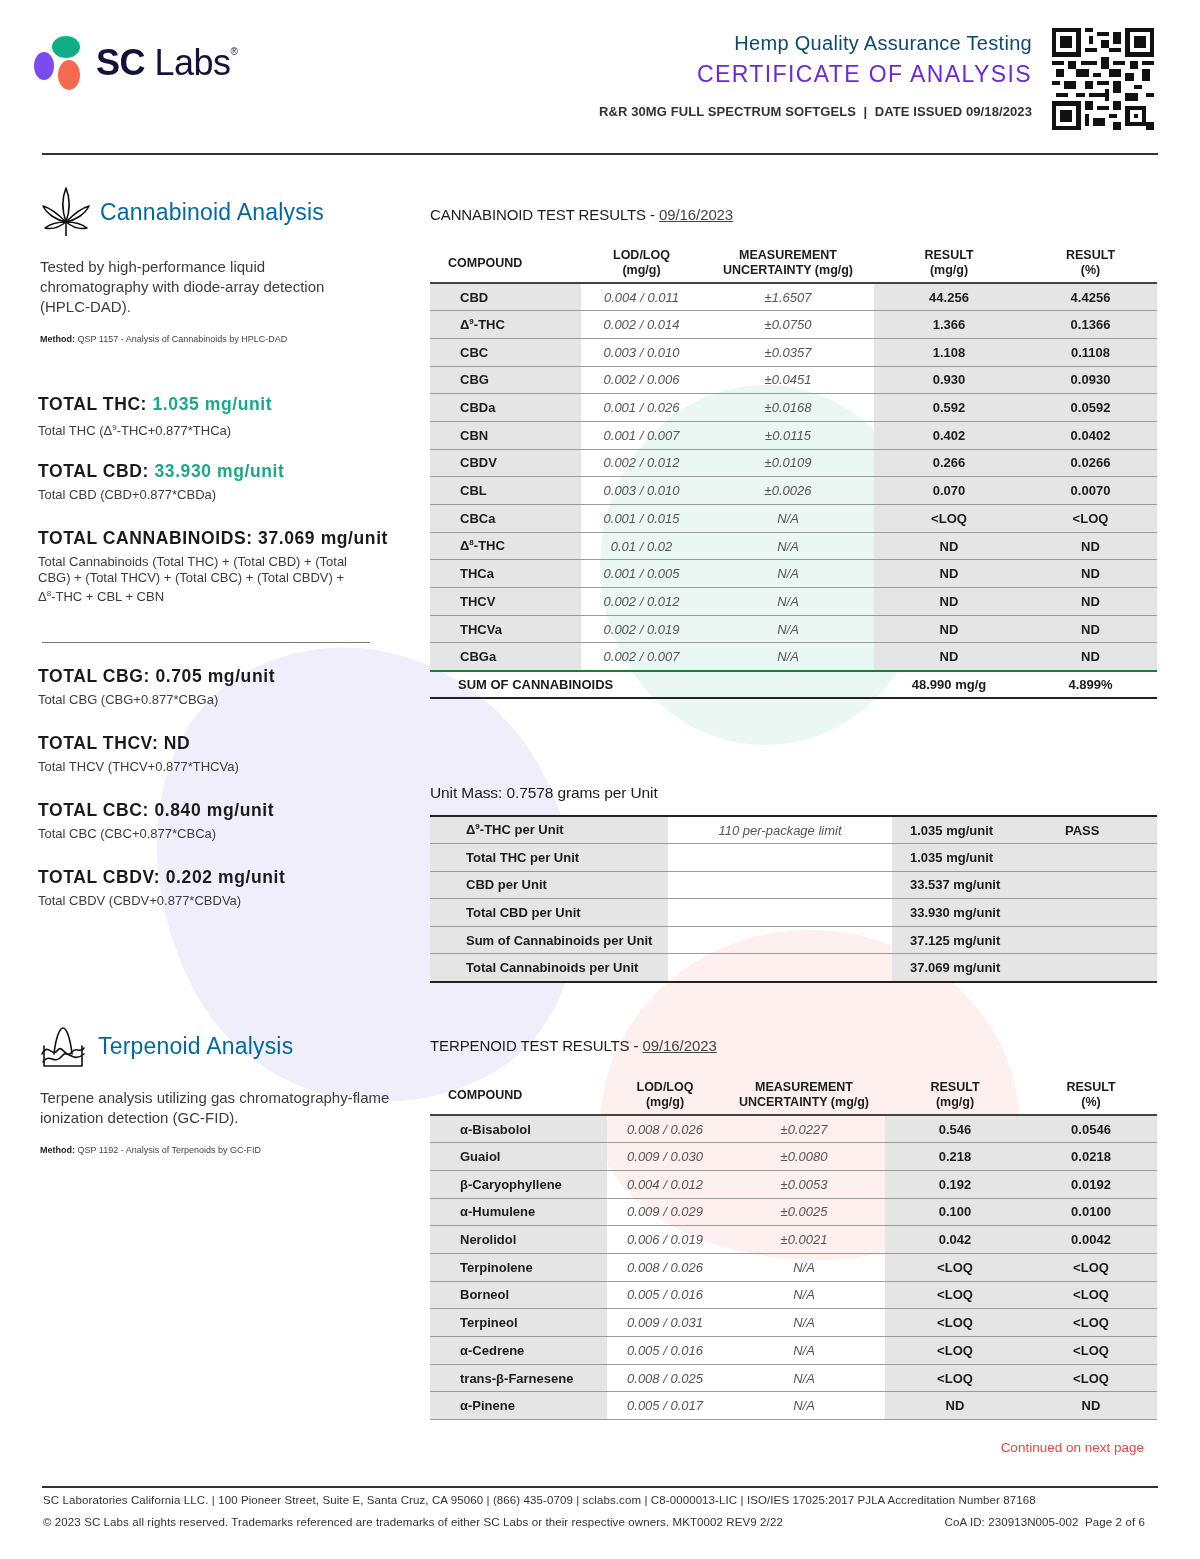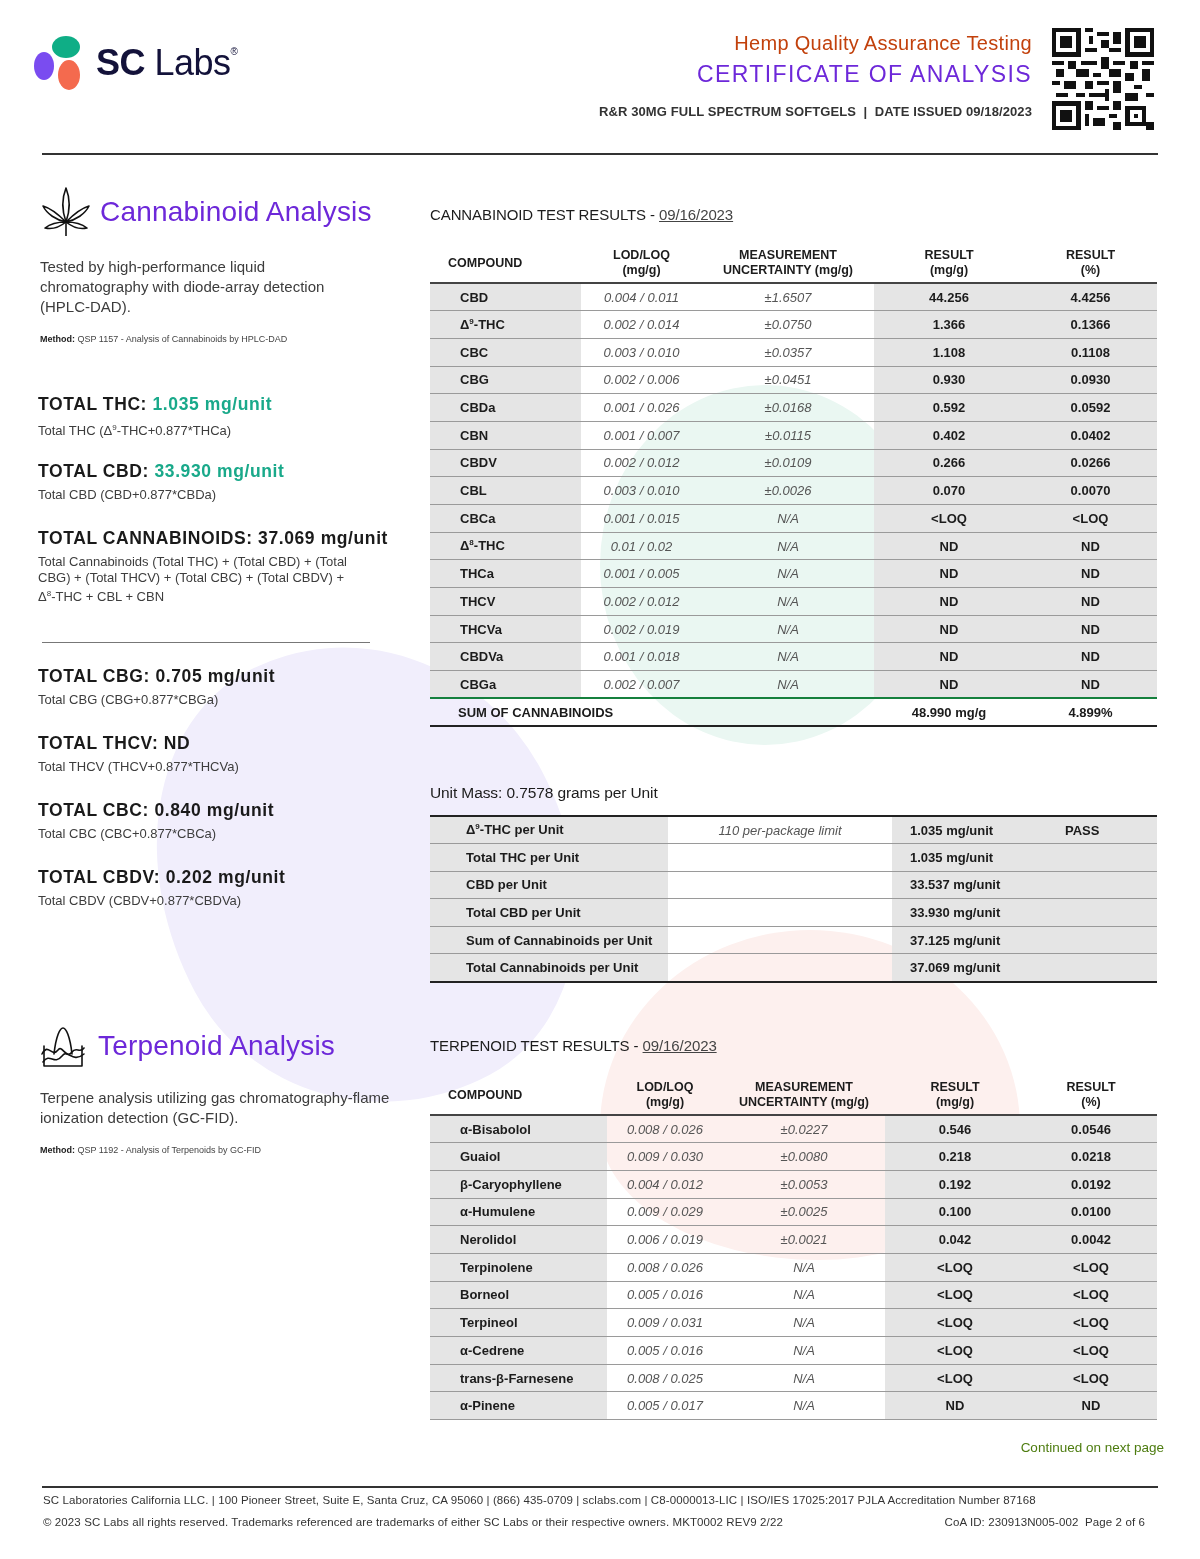--- a/index.html
+++ b/index.html
@@ -19,31 +19,31 @@
   .logo-mark { position: relative; width: 54px; height: 54px; }
   .logo-mark span { position: absolute; border-radius: 50%; }
   .dot-green { left: 18px; top: 0; width: 28px; height: 22px; background: #0fae86; border-radius: 55% 45% 50% 50%; }
   .dot-purple { left: 0; top: 16px; width: 20px; height: 28px; background: #7a4cf0; border-radius: 50% 50% 55% 45%; }
   .dot-orange { left: 24px; top: 24px; width: 22px; height: 30px; background: #f46a4e; border-radius: 50% 50% 45% 55%; }
   .logo-text { margin-left: 8px; font-size: 36px; color: #13123a; letter-spacing: -0.5px; line-height: 1; }
   .logo-text b { font-weight: 700; }
   .logo-text sup { font-size: 10px; vertical-align: top; position: relative; top: 2px; }
 
   .hdr-right { right: 168px; top: 32px; text-align: right; }
-  .hdr-sub { font-size: 20px; color: #c2410c; letter-spacing: 0.3px; }
+  .hdr-sub { font-size: 20px; color: #0c4a6e; letter-spacing: 0.3px; }
   .hdr-title { font-size: 23px; color: #6d28d9; letter-spacing: 1.4px; margin-top: 6px; }
   .hdr-meta { font-size: 13px; font-weight: 700; color: #333; margin-top: 16px; letter-spacing: 0.1px; }
 
   .qr { left: 1052px; top: 28px; width: 102px; height: 102px; }
 
   .hr-top { left: 42px; top: 153px; width: 1116px; height: 2px; background: #333; }
 
   
   .sec-head { display: flex; align-items: center; }
-  .sec-title { font-size: 28px; color: #6d28d9; margin-left: 8px; letter-spacing: 0.2px; }
+  .sec-title { font-size: 23px; color: #0369a1; margin-left: 8px; letter-spacing: 0.2px; }
   .sec-desc { font-size: 15px; color: #3c3c3c; line-height: 20px; width: 330px; }
   .method { font-size: 9px; color: #444; }
   .method b { font-weight: 700; color: #222; }
 
   .tot { left: 38px; }
   .tot-h { font-size: 17.5px; font-weight: 700; letter-spacing: 0.6px; color: #1a1a1a; }
   .tot-h .g { color: #19a98a; }
   .tot-f { font-size: 13px; color: #3d3d3d; margin-top: 5px; line-height: 16px; }
   .hr-left { left: 42px; top: 642px; width: 328px; height: 1px; background: #777; }
 
@@ -65,21 +65,21 @@
   sup { font-size: 8px; }
 
   .per td { height: 27.6px; }
   .per td.lbl { background: #e5e5e5; font-weight: 700; padding-left: 36px; }
   .per td.mid { text-align: center; font-style: italic; color: #555; }
   .per td.val { background: #e5e5e5; font-weight: 700; padding-left: 18px; }
   .per td.st { background: #e5e5e5; font-weight: 700; text-align: left; padding-left: 36px; }
   .per tr:first-child td { border-top: 2px solid #222; }
   .per tr:last-child td { border-bottom: 2px solid #222; }
 
-  .continued { right: 36px; top: 1440px; font-size: 13.5px; color: #4d7c0f; }
+  .continued { right: 56px; top: 1440px; font-size: 13.5px; color: #ef4444; }
   .hr-bot { left: 42px; top: 1486px; width: 1116px; height: 2px; background: #333; }
   .foot1 { left: 43px; top: 1494px; font-size: 11.5px; color: #333; letter-spacing: 0.1px; }
   .foot2 { left: 43px; top: 1516px; font-size: 11.5px; color: #333; letter-spacing: 0.1px; width: 1110px; display: flex; }
   .foot2 .id { margin-left: auto; margin-right: 8px; }
 </style>
 </head>
 <body>
 
 <div class="blob blob-purple"></div>
 <div class="blob blob-green"></div>
@@ -314,27 +314,20 @@
         <td class="res">ND</td>
         <td class="pct">ND</td>
       </tr>
       <tr>
         <td class="c0">THCVa</td>
         <td class="lod">0.002 / 0.019</td>
         <td class="unc">N/A</td>
         <td class="res">ND</td>
         <td class="pct">ND</td>
       </tr>
-      <tr class="thick">
-        <td class="c0">CBDVa</td>
-        <td class="lod">0.001 / 0.018</td>
-        <td class="unc">N/A</td>
-        <td class="res">ND</td>
-        <td class="pct">ND</td>
-      </tr>
       <tr>
         <td class="c0">CBGa</td>
         <td class="lod">0.002 / 0.007</td>
         <td class="unc">N/A</td>
         <td class="res">ND</td>
         <td class="pct">ND</td>
       </tr>
       <tr class="sum">
         <td class="sl" colspan="3">SUM OF CANNABINOIDS</td>
         <td style="text-align:center">48.990 mg/g</td>

